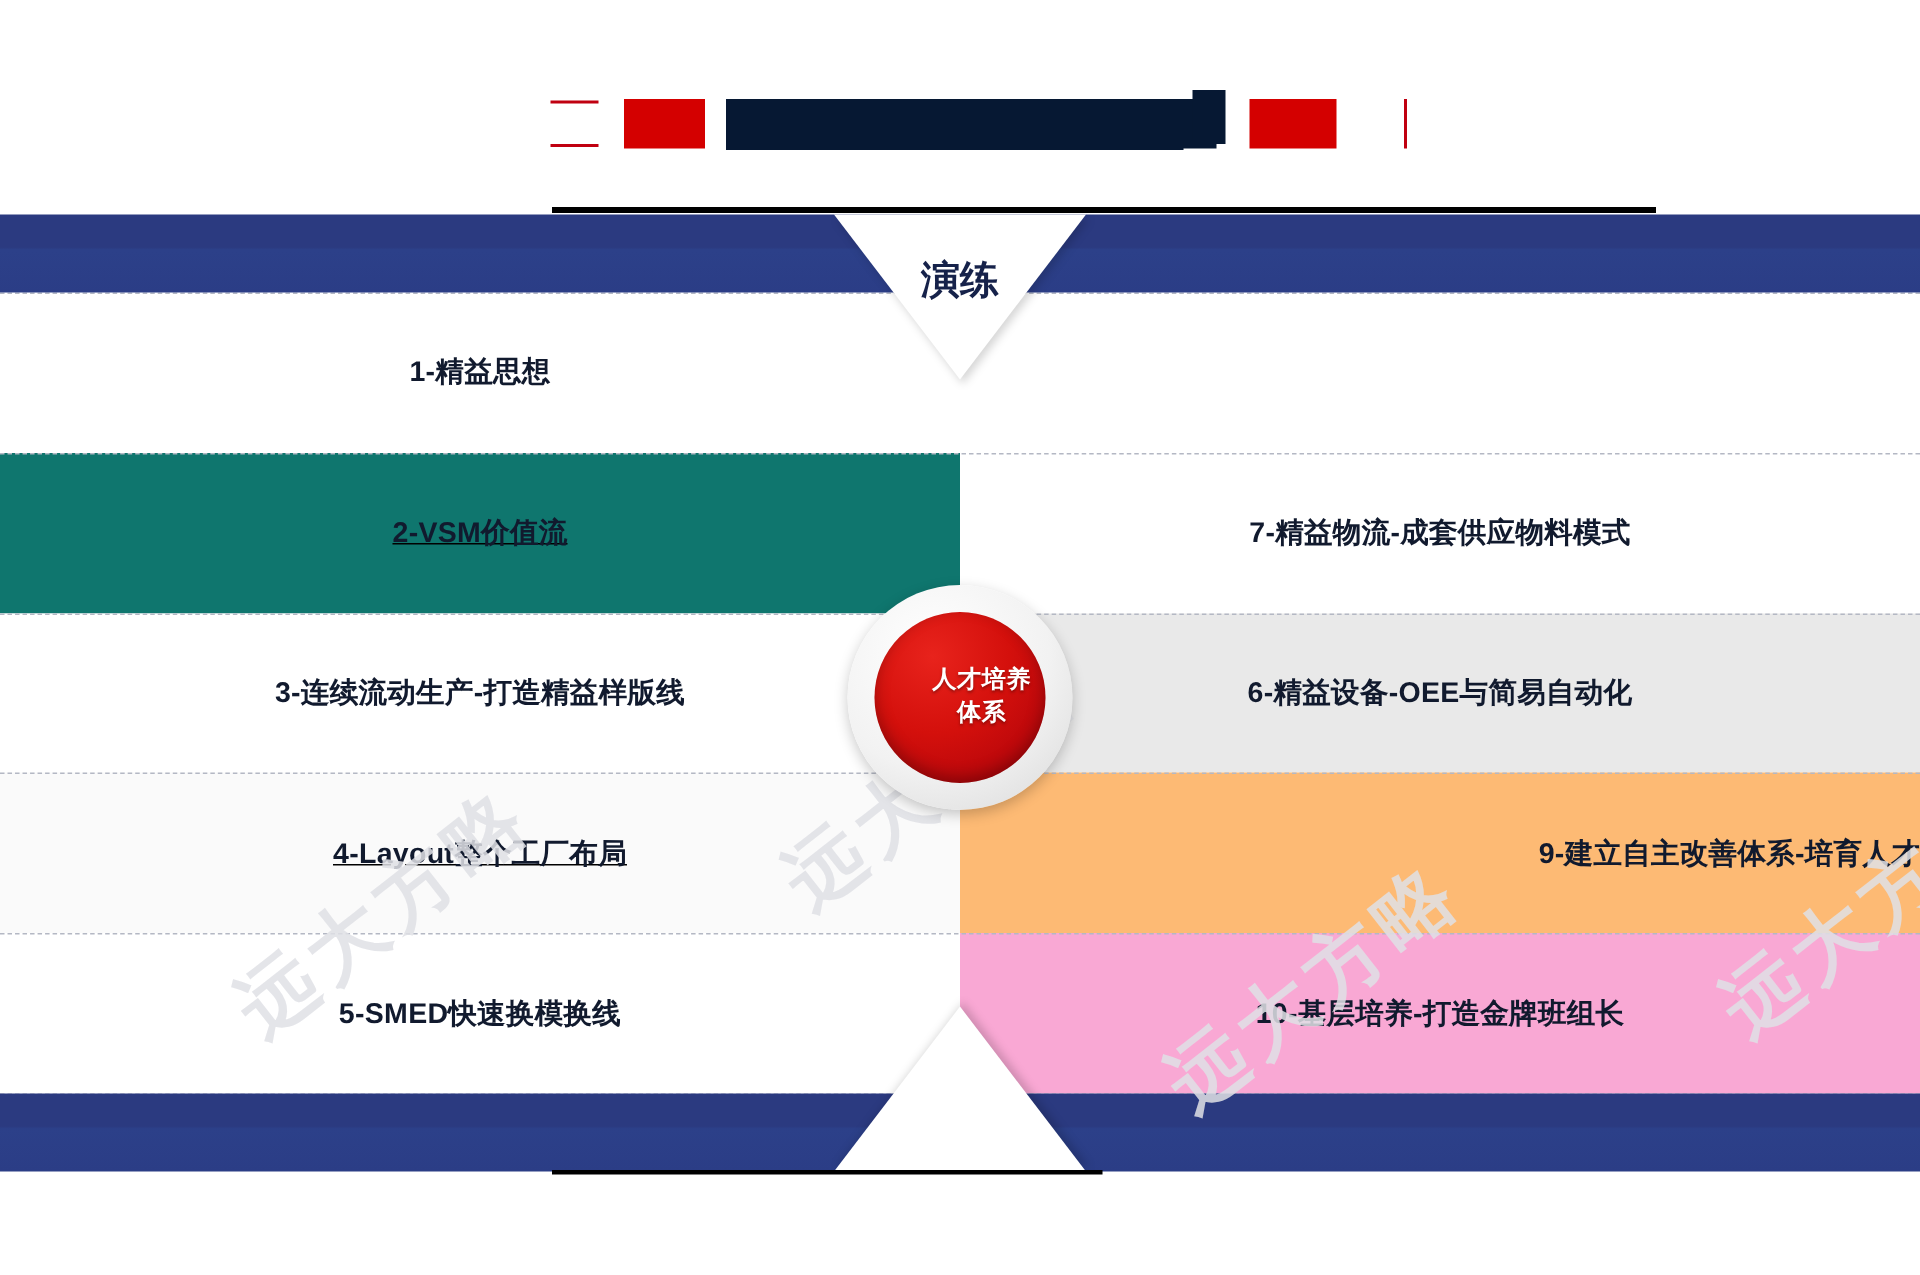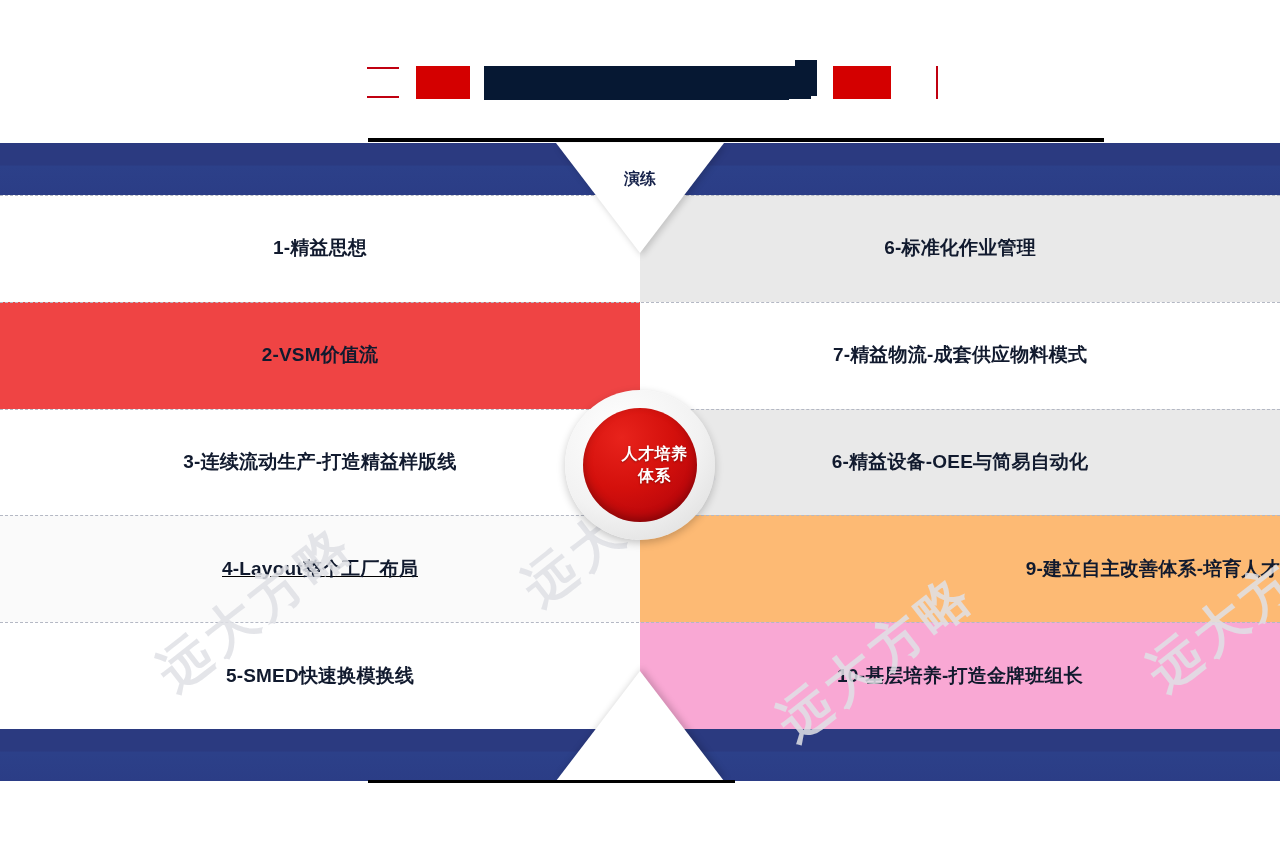--- a/index.html
+++ b/index.html
@@ -122,21 +122,21 @@
   }
   .tri-up{
     left:556px;top:528px;
     border-left:84px solid transparent;
     border-right:84px solid transparent;
     border-bottom:110px solid #ffffff;
     filter:drop-shadow(2px -3px 3px rgba(0,0,0,.16));
   }
   .tri-label{
     position:absolute;z-index:7;width:168px;left:556px;
-    text-align:center;font-size:16px;font-weight:700;color:#16224a;
+    text-align:center;font-size:26px;font-weight:700;color:#16224a;
   }
   .tri-label.top{top:26px;}
   .tri-label.bottom{top:592px;}
 
   
   .hub-outer{
     position:absolute;left:565px;top:247px;width:150px;height:150px;
     border-radius:50%;
     background:radial-gradient(circle at 38% 30%,#ffffff 0%,#f2f2f2 55%,#d8d8d8 100%);
     box-shadow:0 3px 9px rgba(0,0,0,.22);
@@ -179,27 +179,24 @@
 
   <div class="band top"></div>
   <div class="band bottom"></div>
 
   <div class="rows">
 
     <div class="row" style="top:0;">
       <div class="cell left" style="background:#ffffff;">
         <span class="label">1-精益思想</span>
       </div>
-      <div class="cell right" style="background:#e9e9e9;">
-        <span class="label">6-标准化作业管理</span>
-      </div>
     </div>
 
     <div class="row" style="top:106.8px;">
-      <div class="cell left" style="background:#ef4444;">
+      <div class="cell left" style="background:#0f766e;text-decoration:underline;">
         <span class="label">2-VSM价值流</span>
       </div>
       <div class="cell right" style="background:#ffffff;text-align:center;">
         <span class="label">7-精益物流-成套供应物料模式</span>
       </div>
     </div>
 
     <div class="row" style="top:213.6px;">
       <div class="cell left" style="background:#ffffff;text-align:center;">
         <span class="label">3-连续流动生产-打造精益样版线</span>

